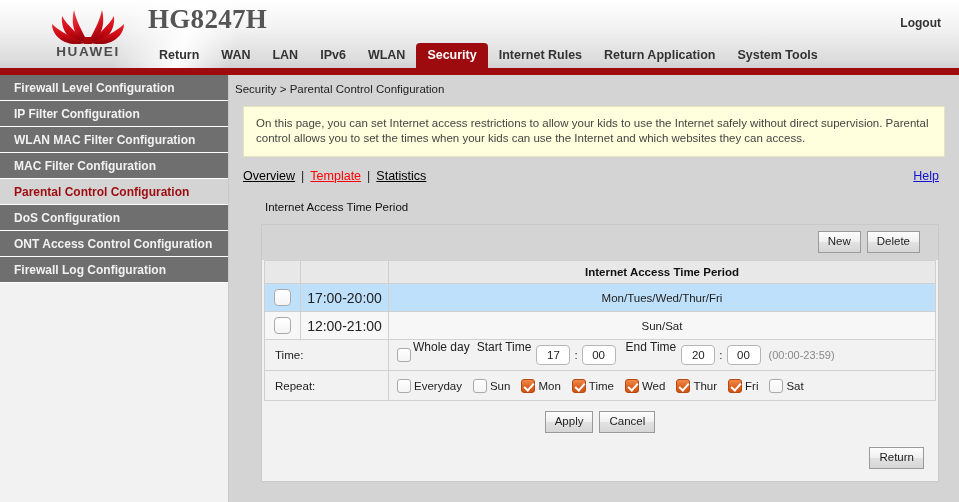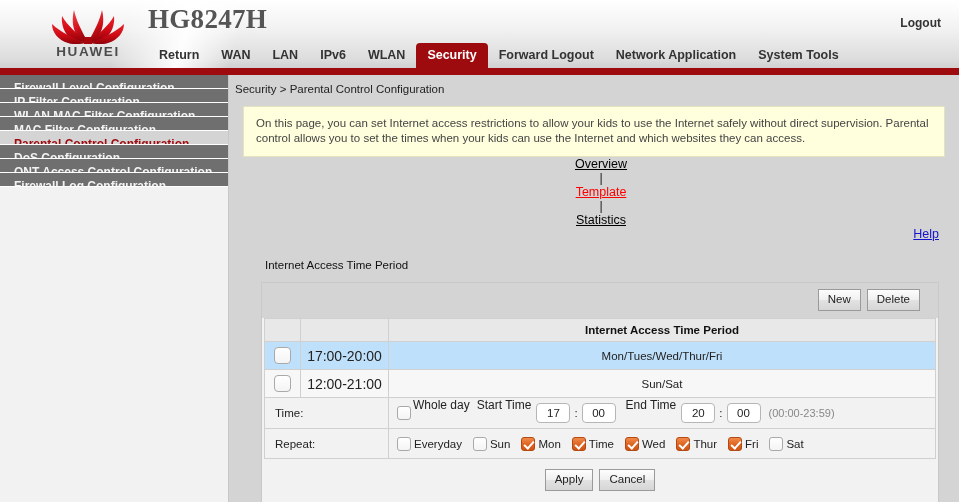--- a/index.html
+++ b/index.html
@@ -66,21 +66,21 @@
 
   
   .body-wrap { display: flex; height: 427px; }
 
   .sidebar {
     width: 229px; flex: 0 0 229px;
     background: #f2f2f2;
     border-right: 1px solid #c8c8c8;
   }
   .side-item {
-    height: 14px; line-height: 26px;
+    height: 26px; line-height: 26px;
     padding-left: 14px;
     font-size: 12px; font-weight: bold;
     color: #f2f2f2; background: #6f6f6f;
     border-bottom: 1px solid #ffffff;
     cursor: pointer; white-space: nowrap;
     overflow: hidden;
   }
   .side-item.selected {
     background: #d4d4d4; color: #9e0b0f;
   }
@@ -97,24 +97,23 @@
     height: 27px;
   }
   .info-box {
     margin: 4px 14px 0 14px;
     background: #ffffdd;
     border: 1px solid #e3e3c0;
     padding: 9px 14px 10px 12px;
     font-size: 11.5px; color: #444; line-height: 15px;
   }
   .tabrow {
-    margin: 0 0 0 14px;
-    display: flex; align-items: center;
+    margin: 12px 0 0 14px;
+    display: flex; align-items: flex-start;
     font-size: 12.5px;
-    flex-direction: column;
   }
   .tablink { color: #000; text-decoration: underline; cursor: pointer; }
   .tablink.active { color: #ff0000; }
   .tabsep { color: #222; margin: 0 6px; }
   .helplink {
     margin-left: auto; margin-right: 20px;
     color: #1414cc; text-decoration: underline;
     font-size: 12.5px; cursor: pointer;
   }
   .section-label {
@@ -278,22 +277,22 @@
 
     <a class="logout">Logout</a>
 
     <div class="navbar">
       <div class="nav-item">Return</div>
       <div class="nav-item">WAN</div>
       <div class="nav-item">LAN</div>
       <div class="nav-item">IPv6</div>
       <div class="nav-item">WLAN</div>
       <div class="nav-item active">Security</div>
-      <div class="nav-item">Forward Logout</div>
-      <div class="nav-item">Network Application</div>
+      <div class="nav-item">Internet Rules</div>
+      <div class="nav-item">Return Application</div>
       <div class="nav-item">System Tools</div>
     </div>
   </div>
   <div class="redbar"></div>
 
   <div class="body-wrap">
 
     <div class="sidebar">
       <div class="side-item">Firewall Level Configuration</div>
       <div class="side-item">IP Filter Configuration</div>

